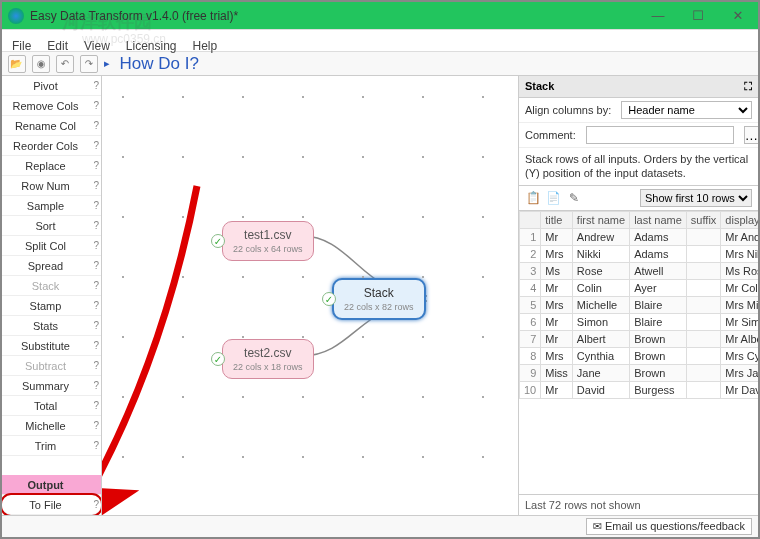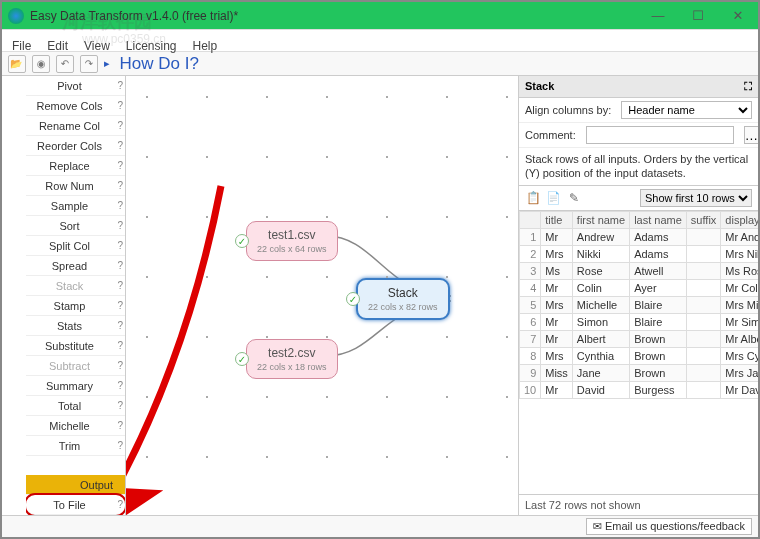--- a/index.html
+++ b/index.html
@@ -9,26 +9,26 @@
 .titlebar .title { font-size: 12px; color: #333; flex: 1; }
 .winbtns { display: flex; height: 100%; }
 .winbtn { width: 40px; display: flex; align-items: center; justify-content: center; font-size: 13px; color: #555; }
 .menubar { height: 22px; display: flex; align-items: center; padding-left: 4px; gap: 4px; font-size: 12px; color: #444; border-bottom: 1px solid #ddd; }
 .menubar span { padding: 2px 6px; margin-top: 11px; }
 .toolbar { height: 24px; display: flex; align-items: center; padding-left: 6px; gap: 6px; font-size: 12px; border-bottom: 1px solid #ccc; background: #f8f8f8; }
 .tbbtn { width: 18px; height: 18px; border: 1px solid #bbb; border-radius: 2px; background: #fafafa; font-size: 10px; display: flex; align-items: center; justify-content: center; color: #777; }
 .howdoi { color: #2a5abf; font-size: 17px; padding-left: 4px; }
 
 .main { display: flex; height: calc(100% - 28px - 22px - 24px - 22px); }
-.sidebar { width: 100px; border-right: 1px solid #ccc; overflow: hidden; display: flex; flex-direction: column; margin-left: 24px; }
+.sidebar { width: 100px; border-right: 1px solid #ccc; overflow: hidden; display: flex; flex-direction: column; }
 .sblist { flex: 1; overflow: hidden; }
 .sbitem { height: 20px; font-size: 11px; color: #333; display: flex; align-items: center; justify-content: center; border-bottom: 1px solid #eee; position: relative; padding-right: 12px; }
 .sbitem.gray { color: #aaa; }
 .sbitem .q { position: absolute; right: 2px; font-size: 10px; color: #888; }
-.sbheader { background: #eab308; font-weight: normal; justify-content: flex-end; }
+.sbheader { background: #f9a8d4; font-weight: bold; }
 .sbhl { outline: 2px solid #c00; border-radius: 9px; }
 
 .canvas { flex: 1; position: relative; background: #fff; overflow: hidden; }
 .canvas .dot { position: absolute; width: 2px; height: 2px; background: #aaa; }
 .node { position: absolute; border-radius: 10px; padding: 6px 10px; font-size: 12px; text-align: center; min-width: 80px; }
 .node.pink { background: #fde1e8; border: 1px solid #d48b9e; color: #555; }
 .node.blue { background: #e3f0fb; border: 2px solid #3b7dc6; box-shadow: 0 0 4px #3b7dc6; color: #333; }
 .node .sub { font-size: 9px; color: #888; margin-top: 2px; white-space: nowrap; }
 .check { position: absolute; left: -12px; top: 50%; transform: translateY(-50%); width: 14px; height: 14px; border-radius: 50%; background: #fff; border: 1px solid #8b8; color: #3a3; font-size: 10px; display: flex; align-items: center; justify-content: center; }
 svg.edges { position: absolute; top: 0; left: 0; width: 100%; height: 100%; pointer-events: none; }

